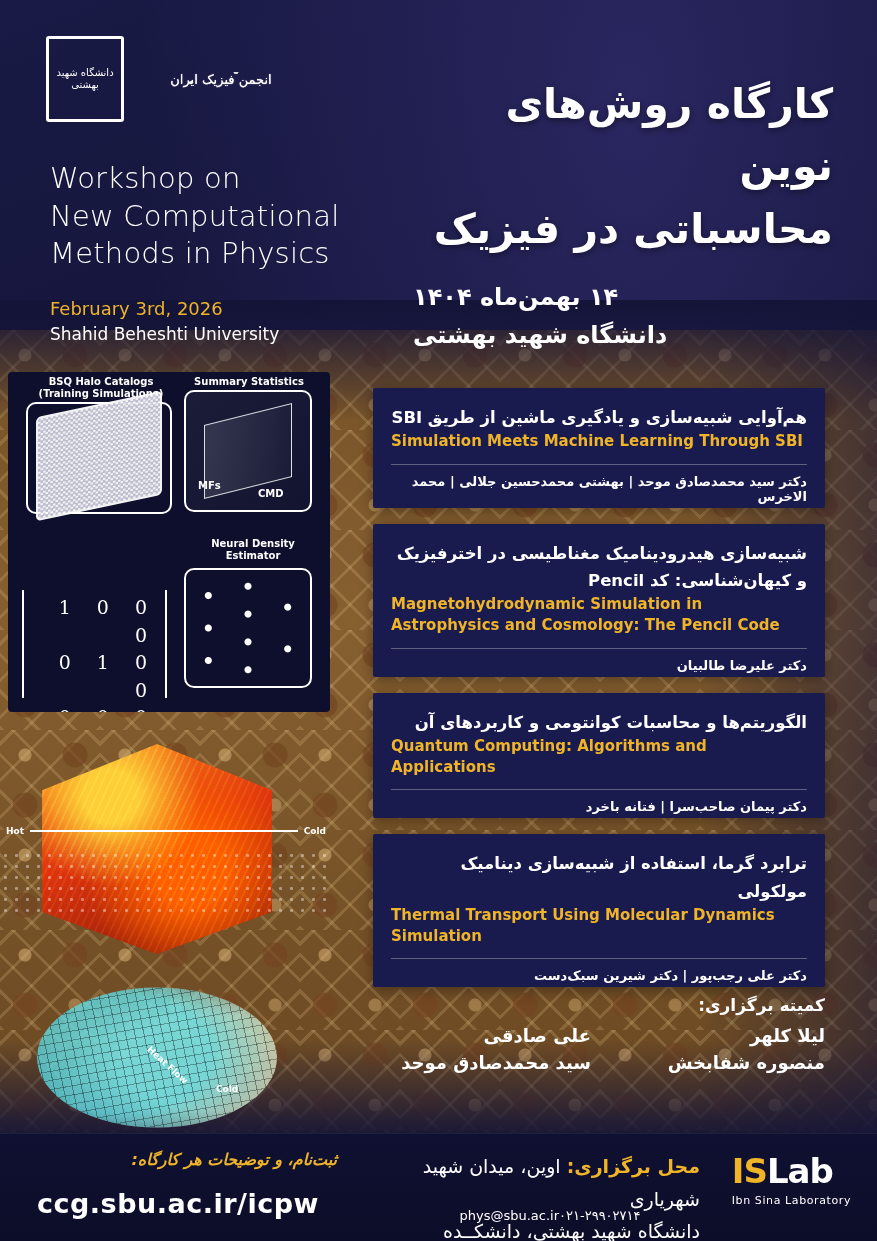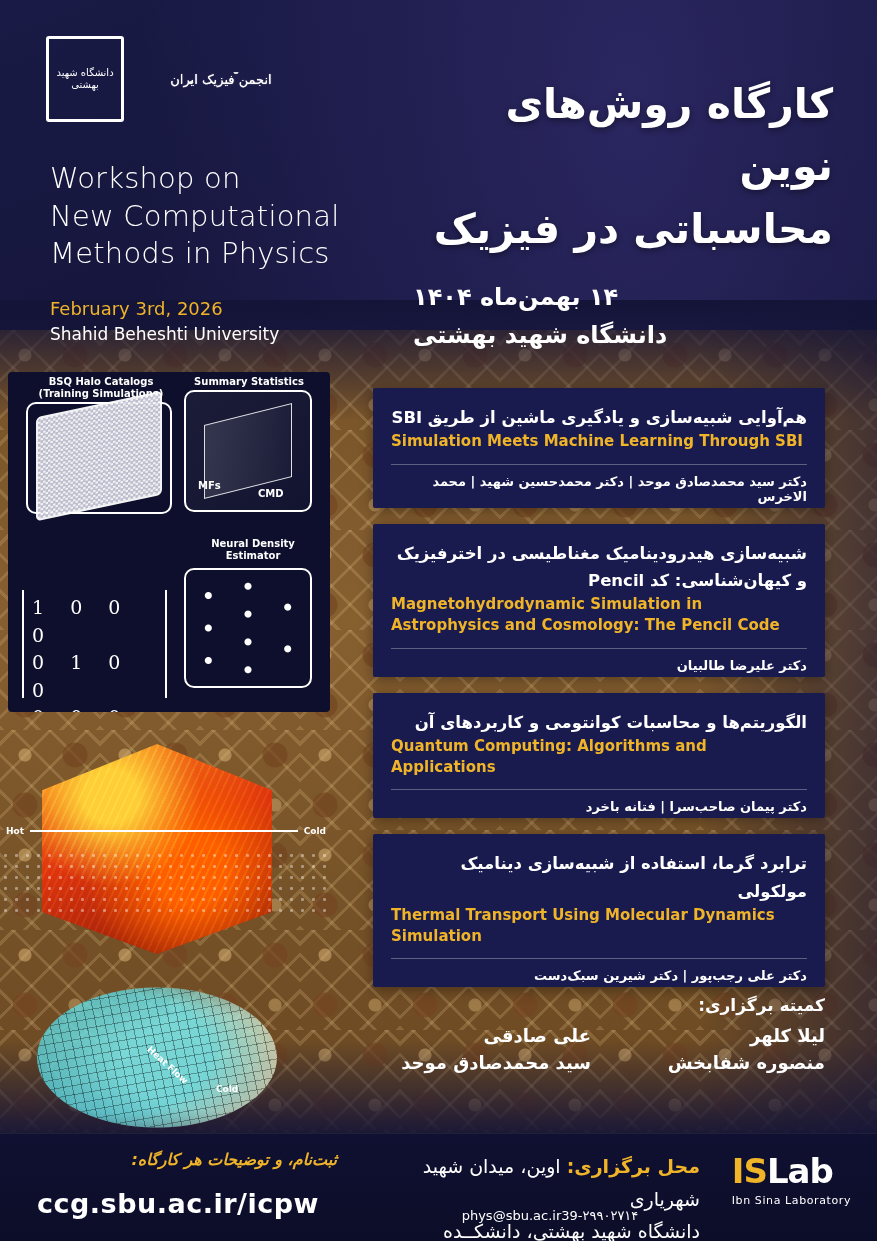--- a/index.html
+++ b/index.html
@@ -123,20 +123,21 @@
     border-radius: 3px;
     box-shadow: 0 0 0 2px #fff;
     opacity: .95;
   }
   .matrix {
     position: absolute; left: 14px; top: 218px; width: 145px; height: 108px;
     color: #fff; font-size: 19px; font-family: "DejaVu Serif", serif;
     letter-spacing: 10px; line-height: 1.45;
     border-left: 2px solid #fff; border-right: 2px solid #fff;
     padding: 4px 8px;
+    text-align: right;
   }
   .nn {
     position: absolute; left: 176px; top: 196px; width: 128px; height: 120px;
     border: 2px solid #fff; border-radius: 10px;
     background:
       radial-gradient(circle at 18% 22%, #fff 0 3px, rgba(0,0,0,0) 4px),
       radial-gradient(circle at 18% 50%, #fff 0 3px, rgba(0,0,0,0) 4px),
       radial-gradient(circle at 18% 78%, #fff 0 3px, rgba(0,0,0,0) 4px),
       radial-gradient(circle at 50% 14%, #fff 0 3px, rgba(0,0,0,0) 4px),
       radial-gradient(circle at 50% 38%, #fff 0 3px, rgba(0,0,0,0) 4px),
@@ -346,21 +347,21 @@
     <div class="mesh-label" style="left:216px; top:712px;">Cold</div>
     <div class="mesh-label" style="left:88px; top:772px;">Hot</div>
   </div>
 
   <div class="cards">
 
     <div class="card">
       <div class="fa">هم‌آوایی شبیه‌سازی و یادگیری ماشین از طریق SBI</div>
       <div class="en">Simulation Meets Machine Learning Through SBI</div>
       <div class="sep"></div>
-      <div class="speakers">دکتر سید محمدصادق موحد | دکتر محمدحسین شهید | محمد الاخرس</div>
+      <div class="speakers">دکتر سید محمدصادق موحد | بهشتی محمدحسین جلالی | محمد الاخرس</div>
     </div>
 
     <div class="card">
       <div class="fa">شبیه‌سازی هیدرودینامیک مغناطیسی در اخترفیزیک و کیهان‌شناسی: کد Pencil</div>
       <div class="en">Magnetohydrodynamic Simulation in Astrophysics and Cosmology: The Pencil Code</div>
       <div class="sep"></div>
       <div class="speakers">دکتر علیرضا طالبیان</div>
     </div>
 
     <div class="card">
@@ -398,21 +399,21 @@
     <div class="footer-mid">
       <div>
         <span class="k">محل برگزاری:</span>
         <span>اوین، میدان شهید شهریاری</span>
       </div>
       <div>دانشگاه شهید بهشتی، دانشکــده فیزیک</div>
     </div>
 
     <div class="footer-contacts">
       <span>phys@sbu.ac.ir</span>
-      <span>39-۲۹۹۰۲۷۱۴</span>
+      <span>۰۲۱-۲۹۹۰۲۷۱۴</span>
     </div>
 
     <div class="footer-logo">
       <div class="mark">
         <b>IS</b><span>Lab</span>
       </div>
       <div class="sub">Ibn Sina Laboratory</div>
     </div>
   </div>
 

